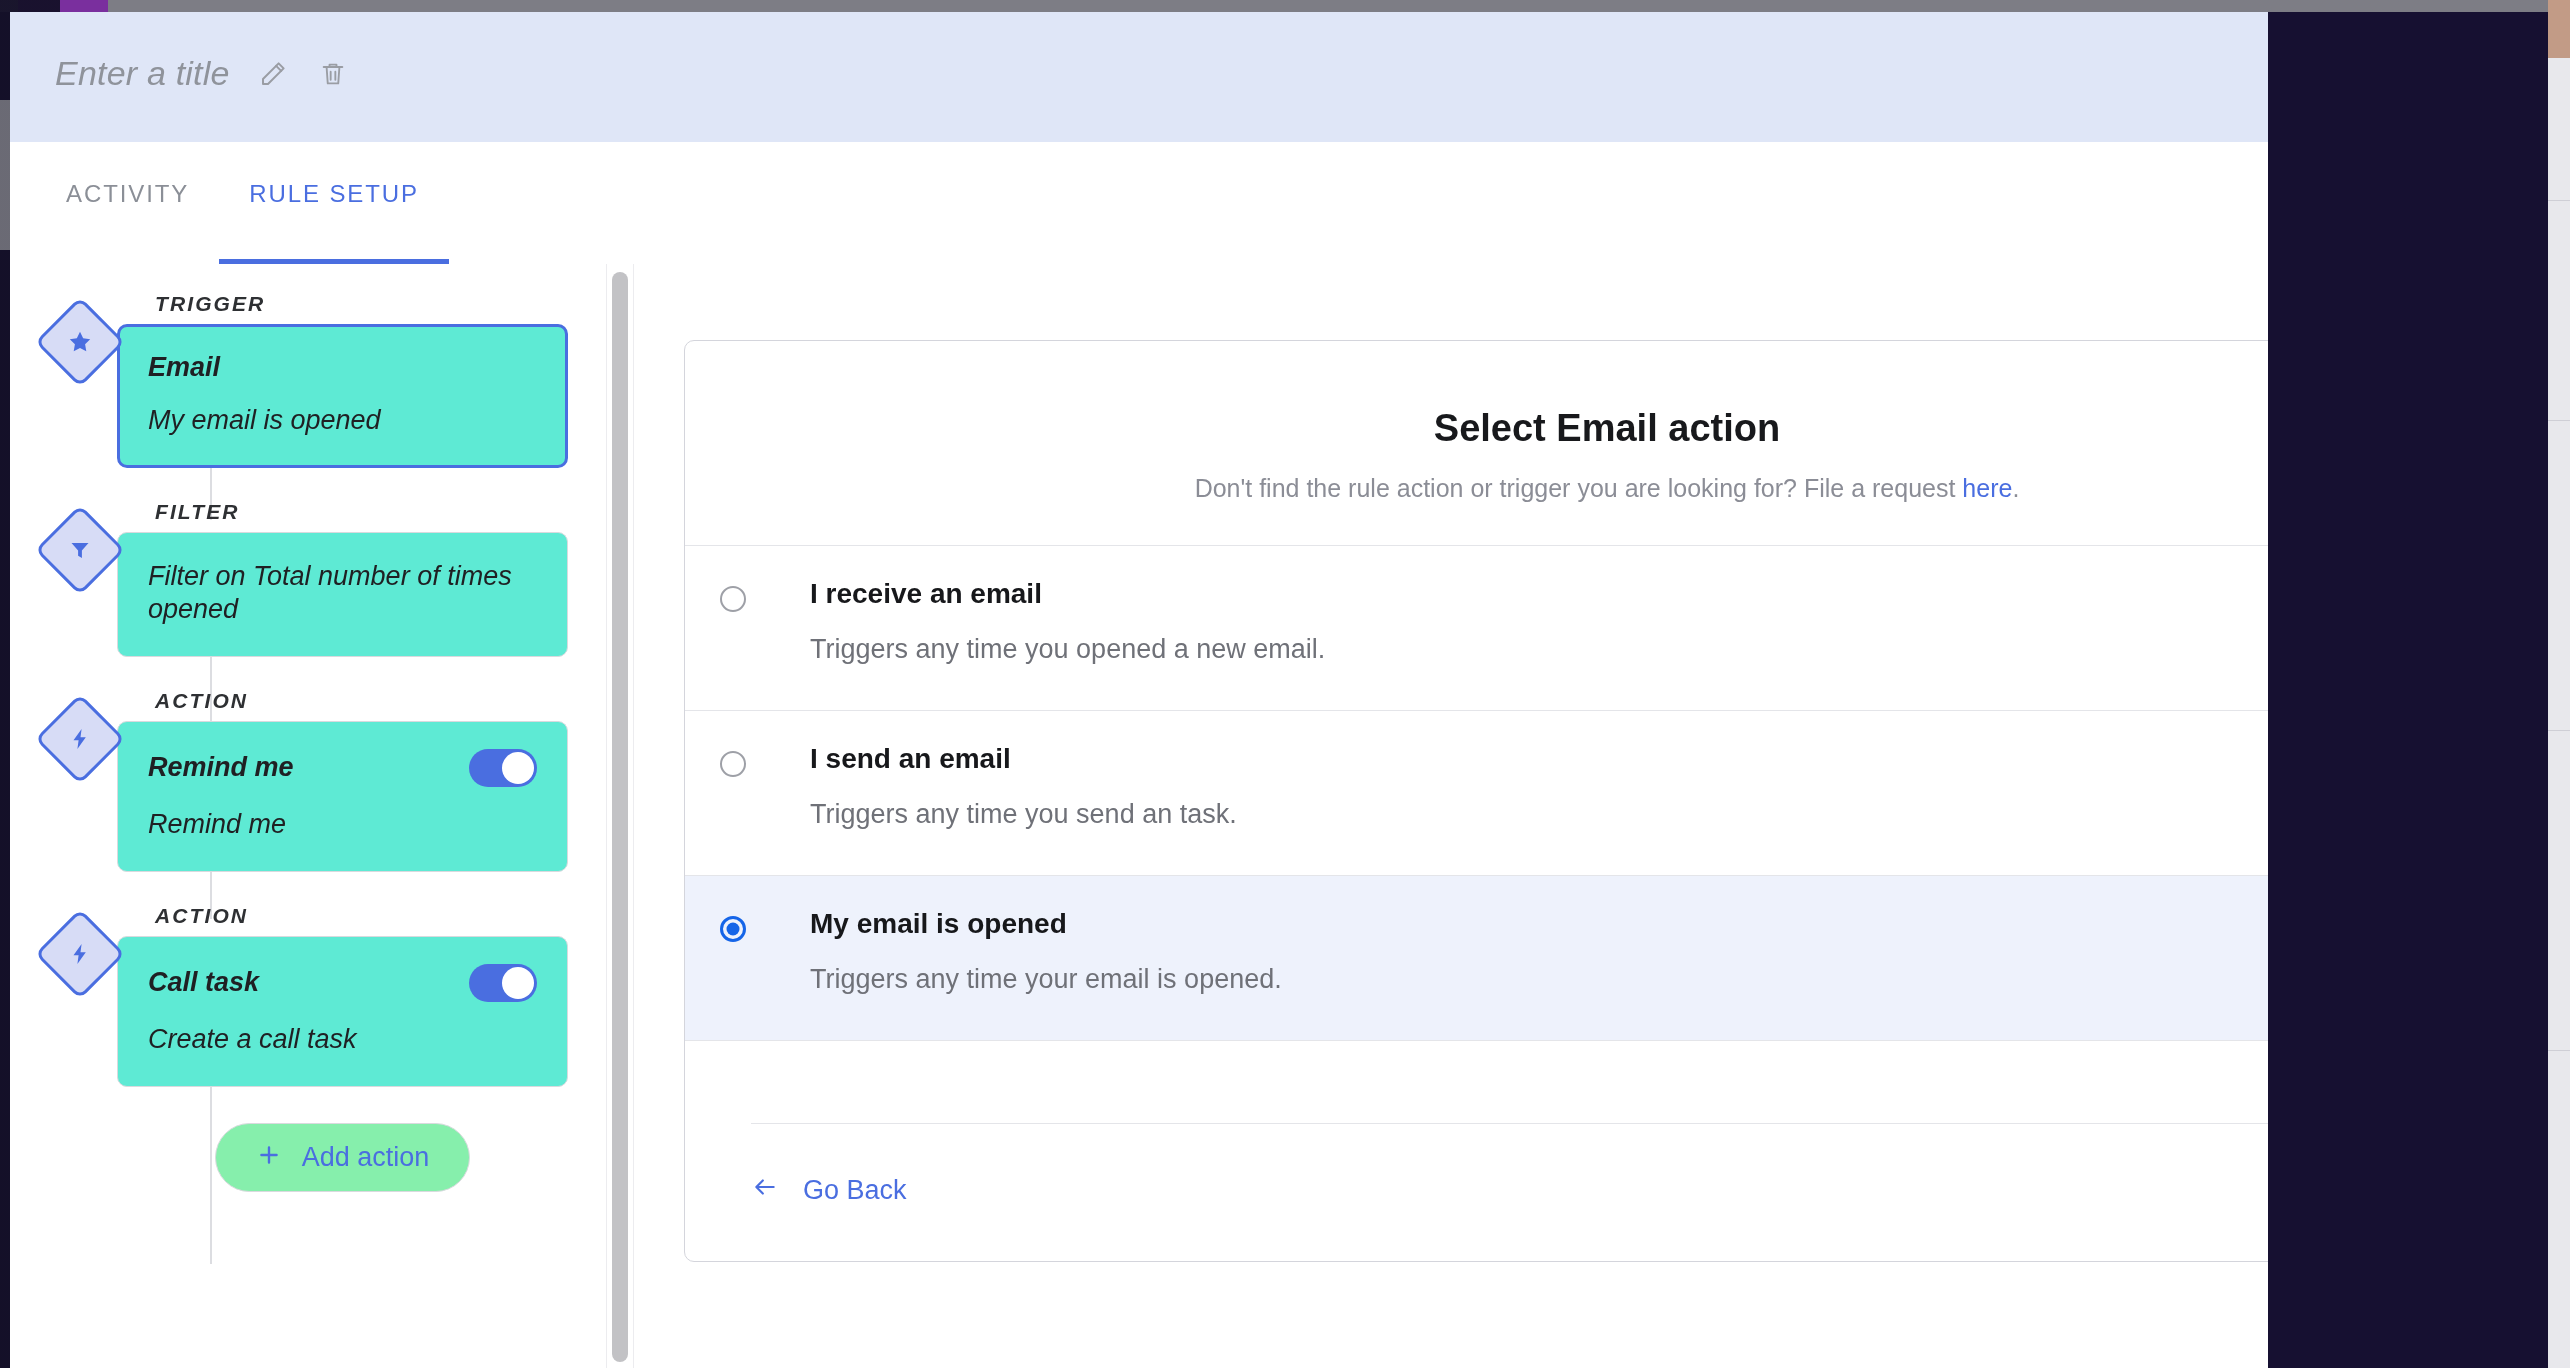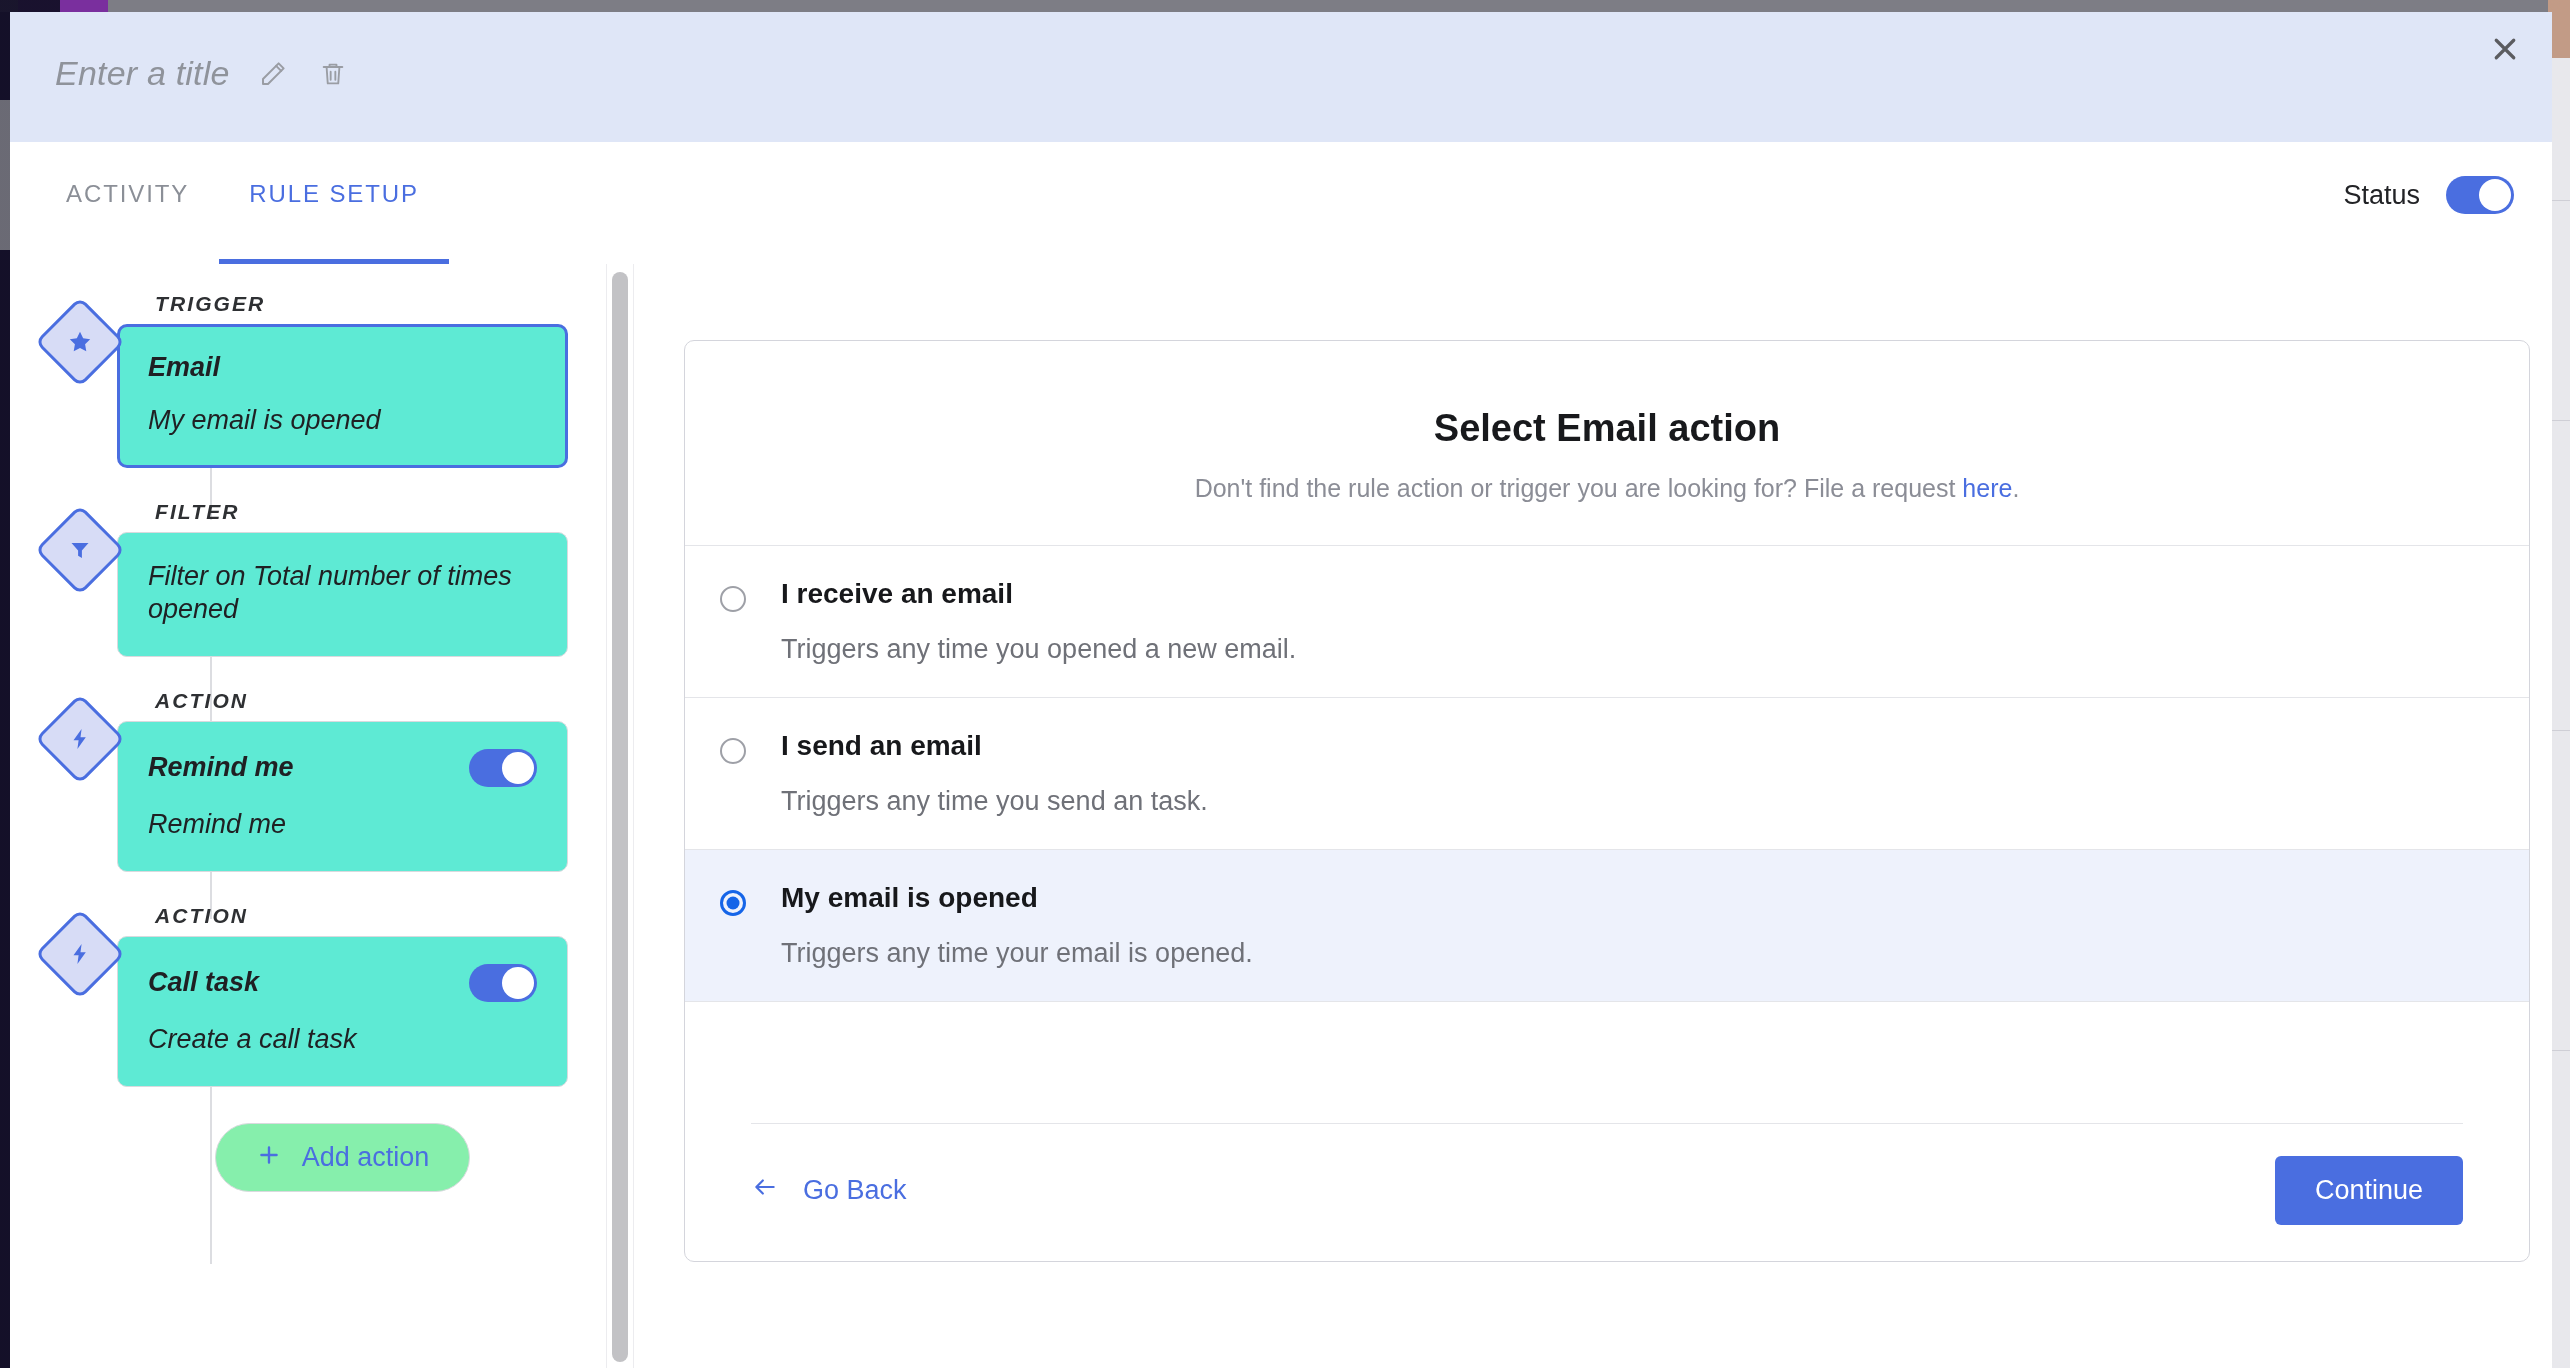--- a/index.html
+++ b/index.html
@@ -51,21 +51,21 @@
     position: absolute;
     background: #cfcfd6;
     height: 1px;
   }
 
   
   .modal {
     position: absolute;
     left: 10px;
     top: 12px;
-    width: 2542px;
+    width: 2258px;
     height: 1356px;
     background: #ffffff;
     overflow: hidden;
   }
 
   
   .modal-header {
     position: absolute;
     left: 0; top: 0;
     width: 2542px;
@@ -347,24 +347,25 @@
     color: #4a6ee0;
     text-decoration: none;
   }
   .options {
     margin-top: 42px;
     border-top: 1px solid #e4e5e9;
   }
   .option {
     display: flex;
     align-items: flex-start;
-    padding: 34px 0 34px 0;
+    padding: 34px 0 47px 0;
     border-bottom: 1px solid #e4e5e9;
     cursor: pointer;
     box-sizing: border-box;
+    gap: 29px;
   }
   .option.selected { background: #eef2fc; }
   .option .radio-col {
     width: 96px;
     flex: none;
     display: flex;
     justify-content: center;
     padding-top: 6px;
   }
   .radio {

